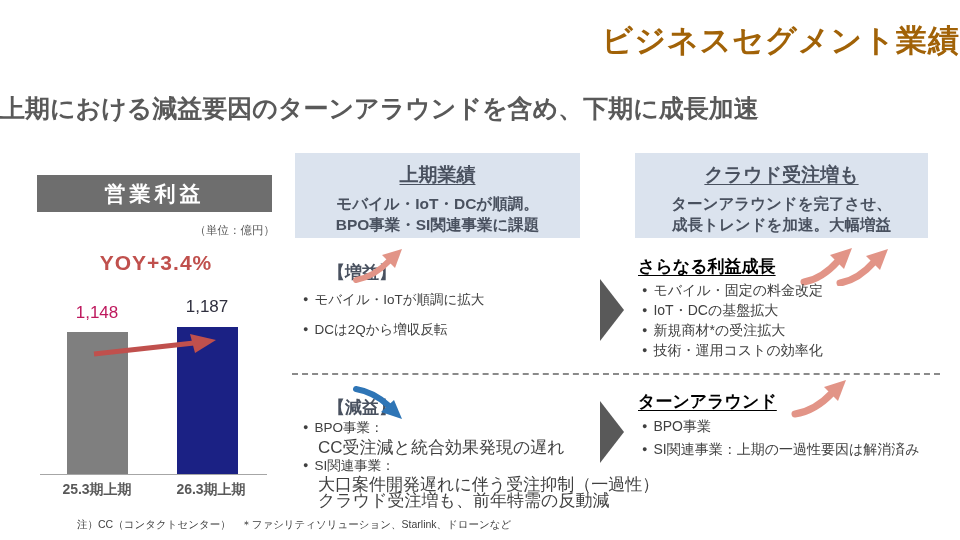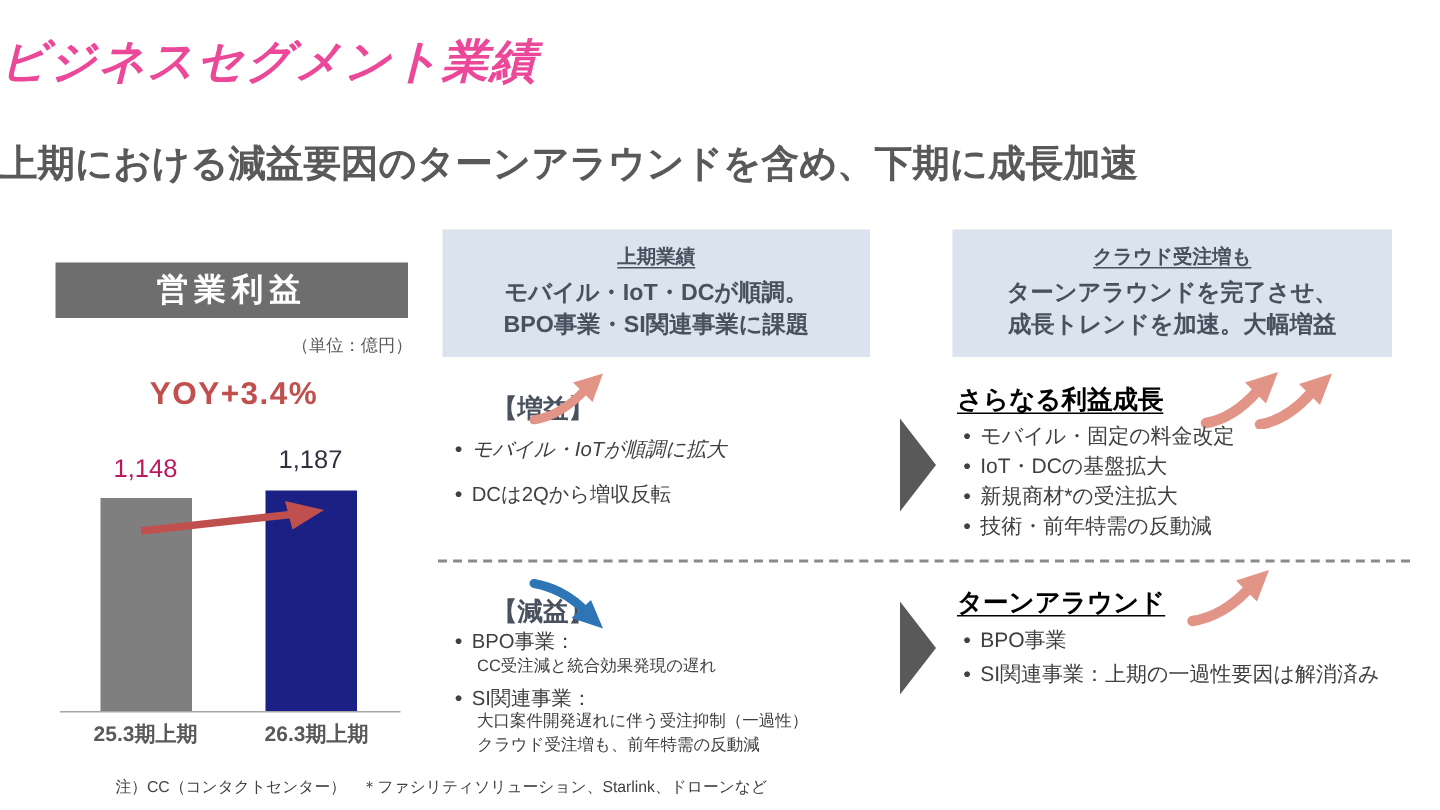--- a/index.html
+++ b/index.html
@@ -1,21 +1,21 @@
 <!DOCTYPE html>
 <html lang="ja"><head>
 <meta charset="utf-8">
 <style>
   * { margin:0; padding:0; box-sizing:border-box; }
   html,body { background:#ffffff; }
   body { font-family:"Liberation Sans","DejaVu Sans",sans-serif; color:#404040; }
   .slide { position:relative; width:960px; height:540px; background:#ffffff; overflow:hidden; margin:0 auto; }
 
-  .title    { position:absolute; top:20px; left:0; width:100%; text-align:left;
-              font-size:31px; font-weight:bold; color:#ec4899; letter-spacing:1px;font-style:italic; }
+  .title    { position:absolute; top:20px; left:0; width:100%; text-align:right;
+              font-size:31px; font-weight:bold; color:#a16207; letter-spacing:1px; }
   .subtitle { position:absolute; top:92px; left:0; width:100%; text-align:left;
               font-size:25px; font-weight:bold; color:#595959; }
 
   
   .op-header { position:absolute; left:37px; top:175px; width:235px; height:37px;
                background:#6e6e6e; color:#ffffff; font-size:21px; font-weight:bold;
                text-align:center; line-height:37px; letter-spacing:4px; }
   .unit      { position:absolute; left:37px; top:223px; width:238px; text-align:right;
                font-size:11.5px; color:#595959; }
   .yoy       { position:absolute; left:37px; top:251px; width:238px; text-align:center;
@@ -30,33 +30,33 @@
   .axis { position:absolute; left:40px; top:474px; width:227px; height:1px; background:#a6a6a6; }
   .cat  { position:absolute; top:481px; width:90px; text-align:center;
           font-size:14px; font-weight:bold; color:#595959; }
   .cat.c1 { left:52px; }
   .cat.c2 { left:166px; }
   .trend-arrow { position:absolute; left:88px; top:332px; }
 
   
   .col-header { position:absolute; top:153px; height:85px; background:#dbe3ee;
                 color:#49515f; text-align:center; padding-top:9px; }
-  .col-header .hd-title { font-size:13px; font-weight:bold; text-decoration:underline;
+  .col-header .hd-title { font-size:19px; font-weight:bold; text-decoration:underline;
                           text-underline-offset:3px; margin-bottom:5px; }
   .col-header .hd-line  { font-size:15.5px; font-weight:bold; line-height:21px; }
   .mid-header   { left:295px; width:285px; }
   .right-header { left:635px; width:293px; }
 
   .section-label { position:absolute; font-size:17px; font-weight:600; color:#49515f;margin-left:30px; }
   .red-heading   { position:absolute; font-size:17px; font-weight:bold; color:#000000;
                    text-decoration:underline; text-underline-offset:3px; }
 
   .bullet { position:absolute; font-size:13.5px; color:#404040; white-space:nowrap; }
   .bullet::before { content:"●"; font-size:9px; margin-right:6px; position:relative; top:-2px; color:#404040; }
-  .bullet-desc { position:absolute; font-size:11px; color:#404040; white-space:nowrap; }
+  .bullet-desc { position:absolute; font-size:17px; color:#404040; white-space:nowrap; }
 
   .dashed-divider { position:absolute; left:292px; top:373px; width:648px; height:0;
                     border-top:2px dashed #8a8a8a; }
 
   .flow-triangle { position:absolute; width:0; height:0;
                    border-left:24px solid #595959;
                    border-top:31px solid transparent;
                    border-bottom:31px solid transparent; }
   .tri1 { left:600px; top:279px; }
   .tri2 { left:600px; top:401px; }
@@ -97,21 +97,21 @@
       <div class="hd-title">上期業績</div>
       <div class="hd-line">モバイル・IoT・DCが順調。</div>
       <div class="hd-line">BPO事業・SI関連事業に課題</div>
     </div>
 
     <div class="section-label" style="left:298px; top:261px;">【増益】</div>
     <svg class="arrow-svg" style="left:352px; top:247px;" width="52" height="36" viewBox="0 0 52 36">
       <path d="M4,33 Q22,30 38,13" fill="none" stroke="#e29487" stroke-width="6" stroke-linecap="round"></path>
       <polygon points="30,8 50,2 43,21" fill="#e29487"></polygon>
     </svg>
-    <div class="bullet" style="left:303px; top:291px;font-style:italic;">モバイル・IoTが順調に拡大</div>
+    <div class="bullet" style="left:303px; top:291px;">モバイル・IoTが順調に拡大</div>
     <div class="bullet" style="left:303px; top:321px;">DCは2Qから増収反転</div>
 
     <div class="section-label" style="left:298px; top:396px;">【減益】</div>
     <svg class="arrow-svg" style="left:352px; top:385px;" width="52" height="36" viewBox="0 0 52 36">
       <path d="M4,4 Q22,7 37,21" fill="none" stroke="#2e75b6" stroke-width="6" stroke-linecap="round"></path>
       <polygon points="29,27 50,34 42,15" fill="#2e75b6"></polygon>
     </svg>
     <div class="bullet" style="left:303px; top:419px;">BPO事業：</div>
     <div class="bullet-desc" style="left:318px; top:436px;">CC受注減と統合効果発現の遅れ</div>
     <div class="bullet" style="left:303px; top:457px;">SI関連事業：</div>
@@ -133,21 +133,21 @@
     <div class="red-heading" style="left:638px; top:255px;">さらなる利益成長</div>
     <svg class="arrow-svg" style="left:798px; top:242px;" width="96" height="44" viewBox="0 0 96 44">
       <path d="M6,40 Q24,37 40,19" fill="none" stroke="#e29487" stroke-width="7" stroke-linecap="round"></path>
       <polygon points="32,13 54,6 46,27" fill="#e29487"></polygon>
       <path d="M42,41 Q60,38 76,20" fill="none" stroke="#e29487" stroke-width="7" stroke-linecap="round"></path>
       <polygon points="68,14 90,7 82,28" fill="#e29487"></polygon>
     </svg>
     <div class="bullet" style="left:642px; top:282px; font-size:14px;">モバイル・固定の料金改定</div>
     <div class="bullet" style="left:642px; top:302px; font-size:14px;">IoT・DCの基盤拡大</div>
     <div class="bullet" style="left:642px; top:322px; font-size:14px;">新規商材*の受注拡大</div>
-    <div class="bullet" style="left:642px; top:342px; font-size:14px;">技術・前年特需の反動減</div>
+    <div class="bullet" style="left:642px; top:342px; font-size:14px;">技術・運用コストの効率化</div>
 
     <div class="red-heading" style="left:638px; top:390px;">ターンアラウンド</div>
     <svg class="arrow-svg" style="left:790px; top:378px;" width="58" height="40" viewBox="0 0 58 40">
       <path d="M5,36 Q25,33 42,15" fill="none" stroke="#e29487" stroke-width="7" stroke-linecap="round"></path>
       <polygon points="34,9 56,2 48,23" fill="#e29487"></polygon>
     </svg>
     <div class="bullet" style="left:642px; top:418px; font-size:14px;">BPO事業</div>
     <div class="bullet" style="left:642px; top:441px; font-size:14px;">SI関連事業：上期の一過性要因は解消済み</div>
   </section>
 

